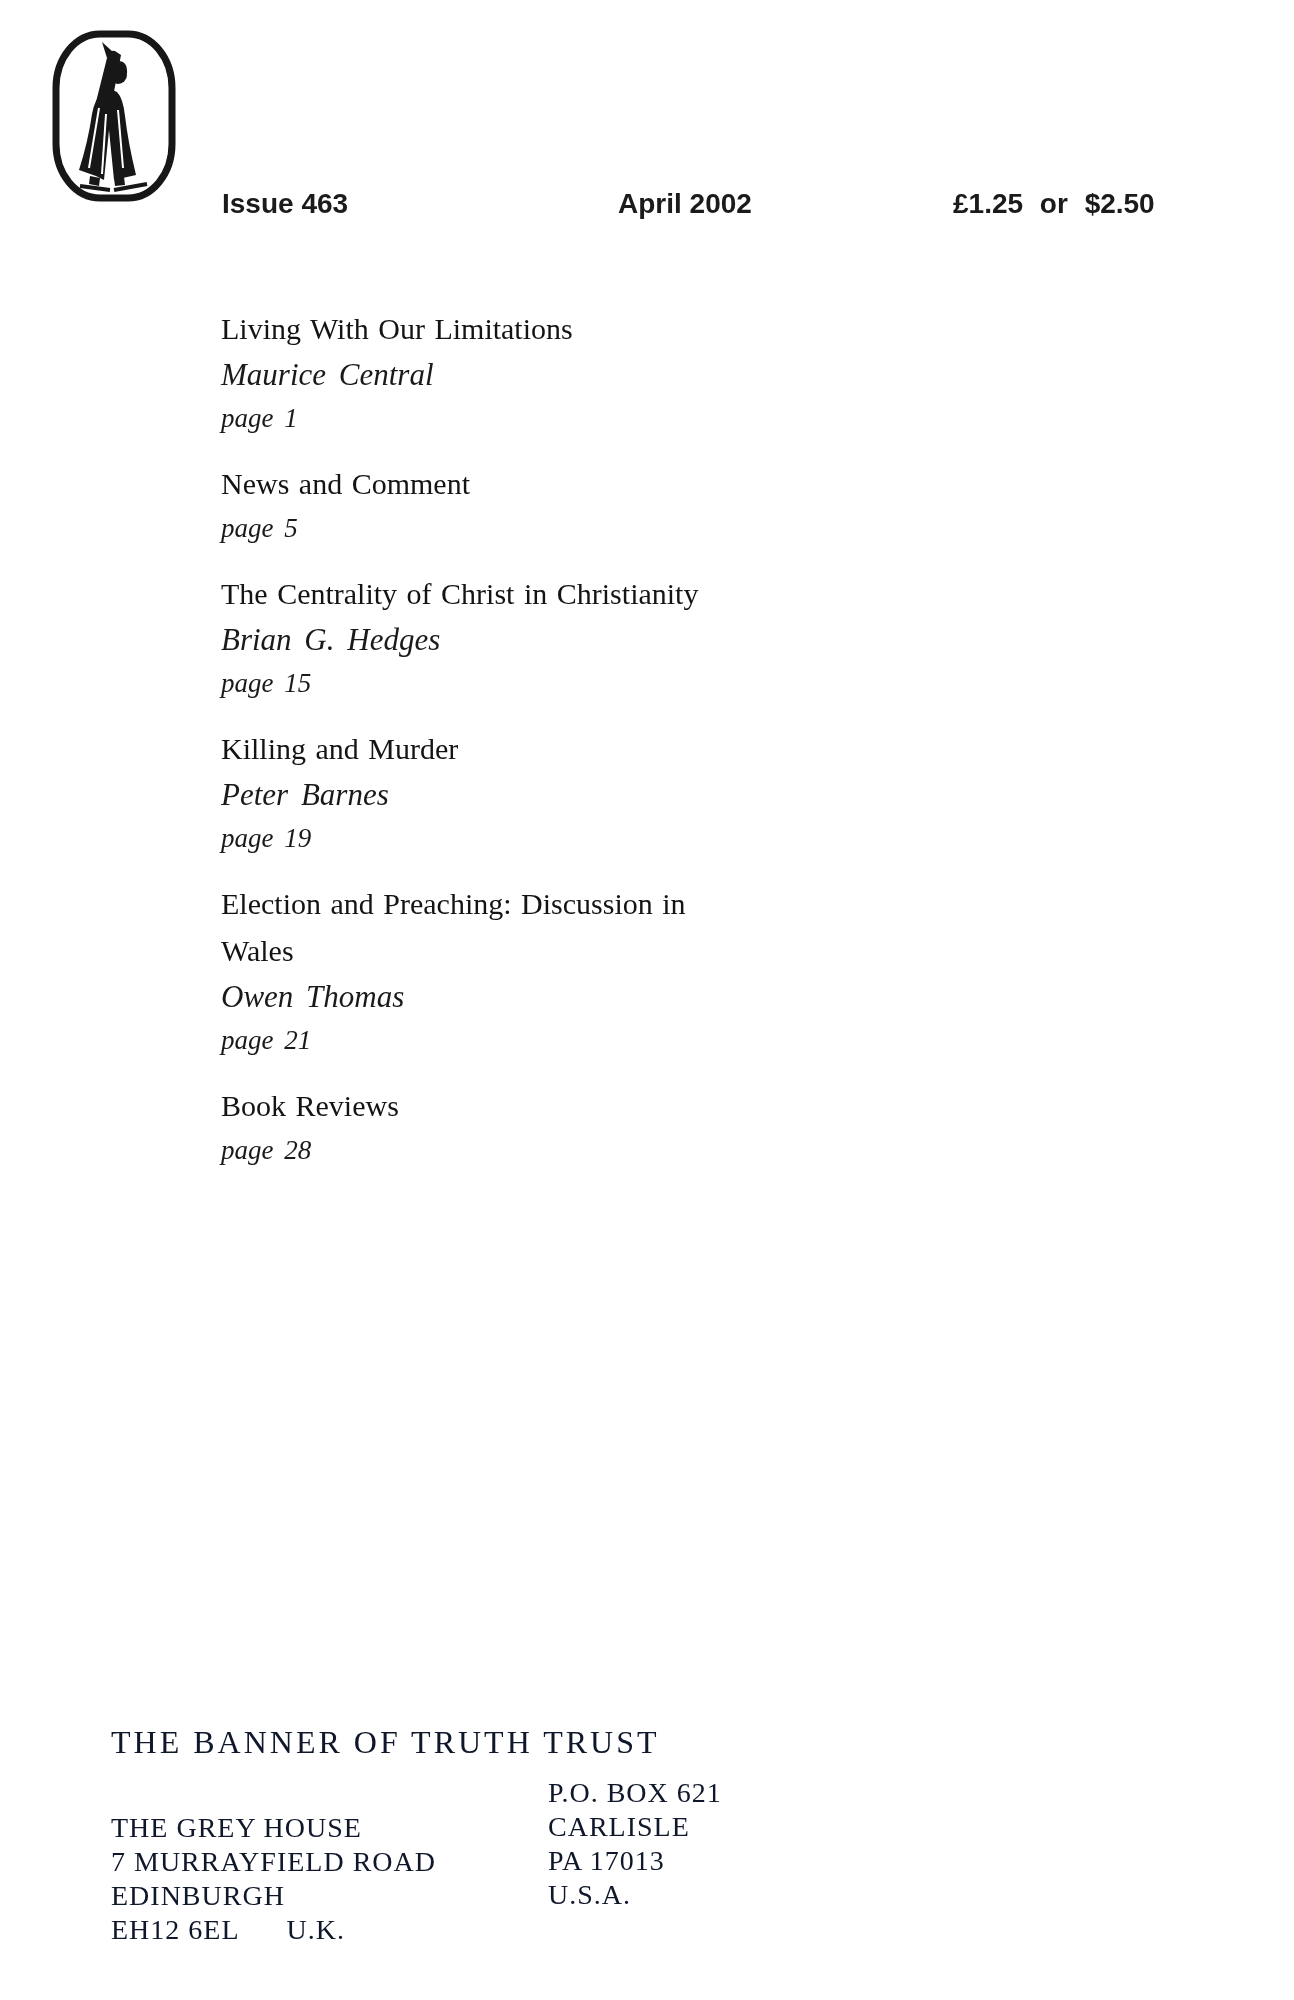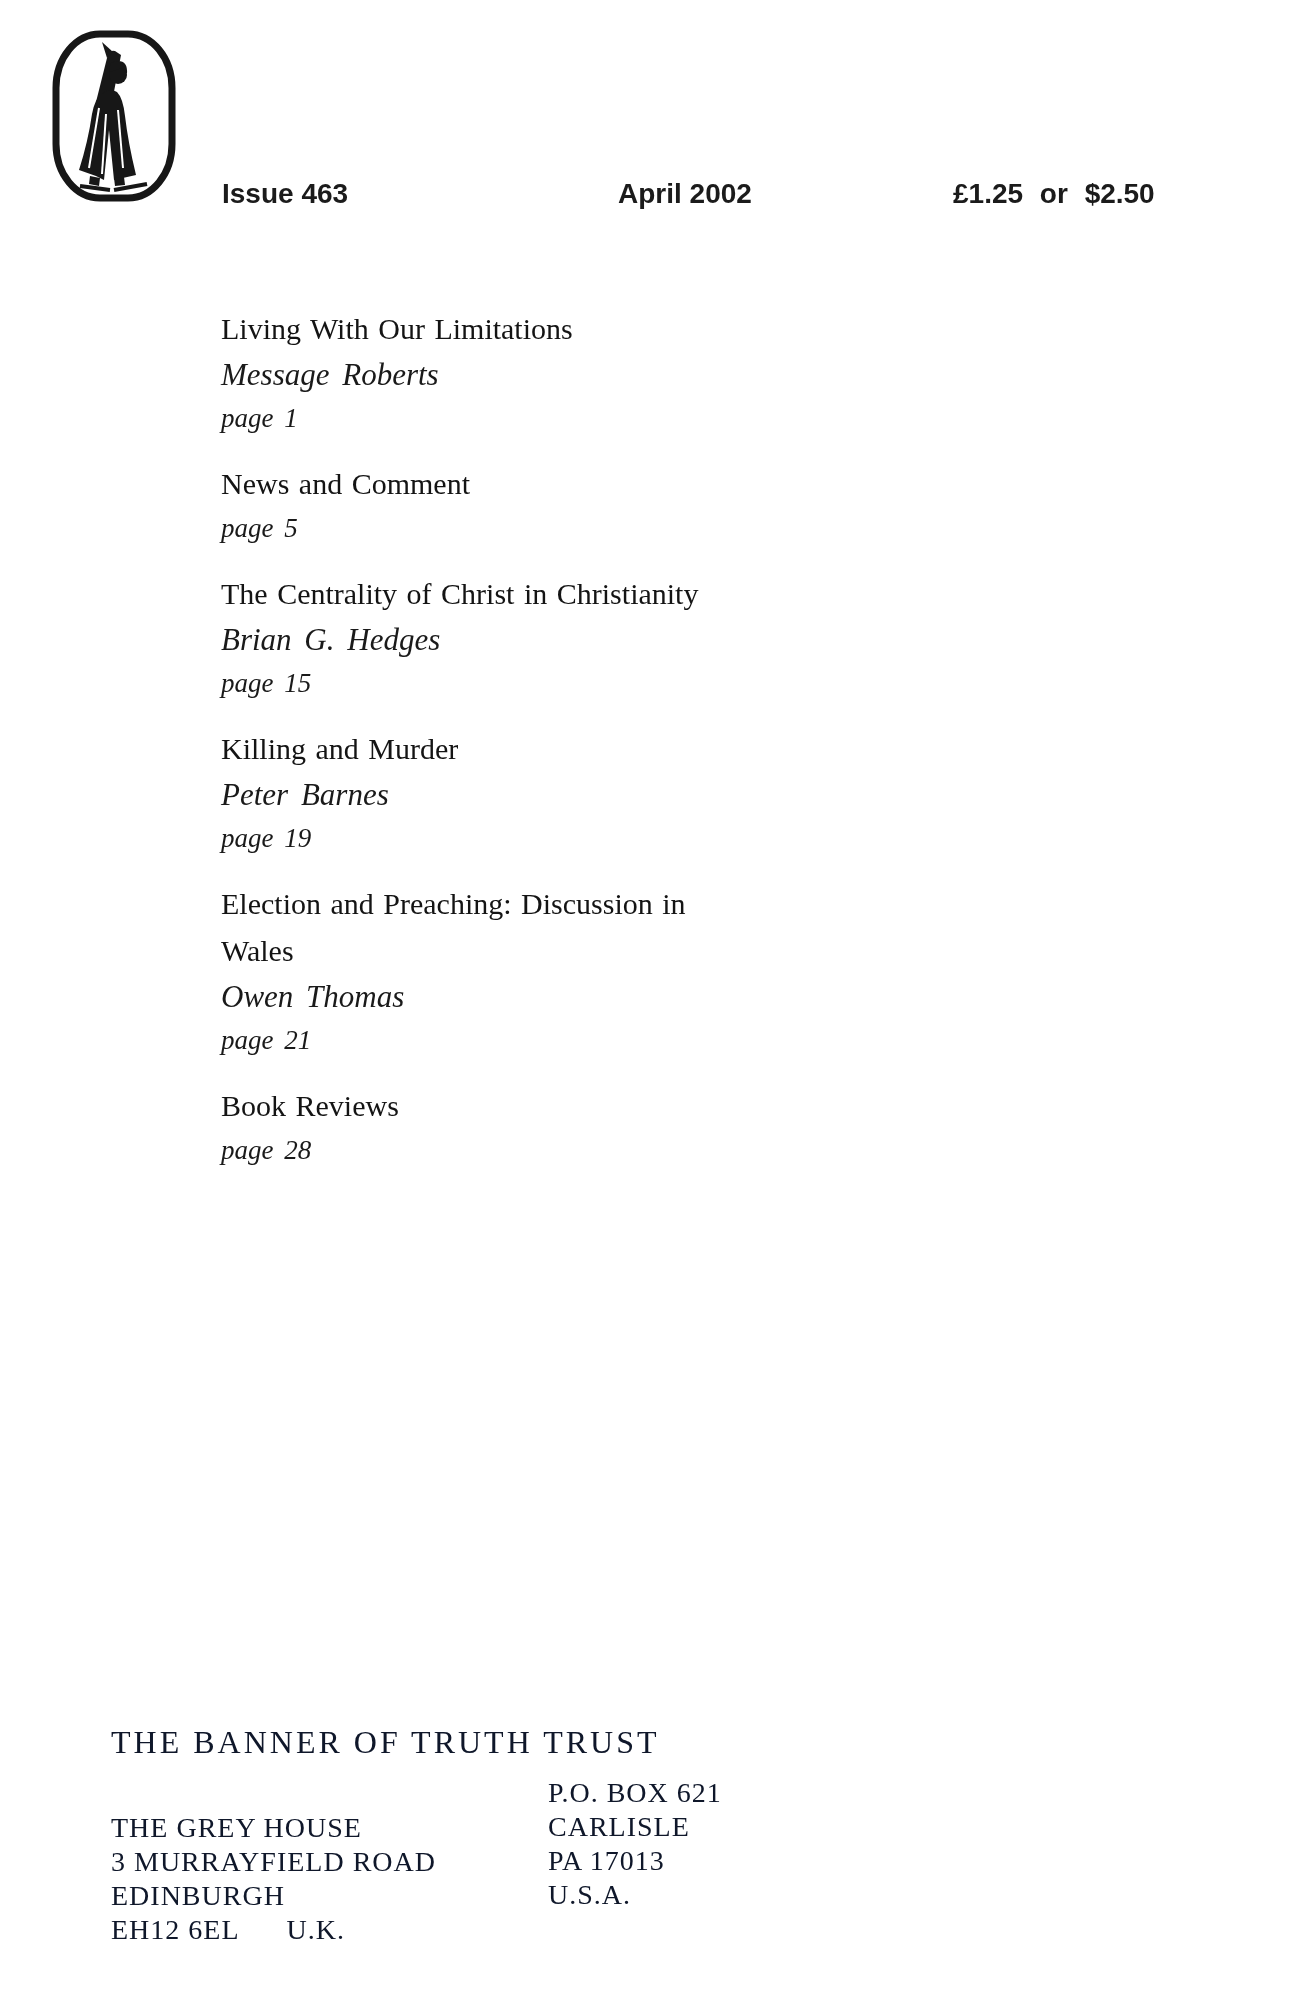--- a/index.html
+++ b/index.html
@@ -9,21 +9,21 @@
     background:#ffffff;
     overflow:hidden;
     font-family:"Liberation Serif", serif;
     color:#161616;
   }
   
   .logo { position:absolute; left:50px; top:28px; width:128px; height:176px; }
   
   .masthead { position:absolute; left:0; top:176px; width:1294px; height:34px;
     font-family:"Liberation Sans", sans-serif; font-weight:700; font-size:28px; color:#1b1b1b; }
-  .masthead span { position:absolute; top:2px; white-space:pre;text-align:center; }
+  .masthead span { position:absolute; top:12px; white-space:pre;text-align:center; }
   .m-issue { left:222px; }
   .m-date  { left:618px; }
   .m-price { left:953px; word-spacing:9px; }
   
   .contents { position:absolute; left:221px; top:305px; width:860px; }
   .toc-entry { margin:0 0 20px 0; }
   .title { font-size:30px; line-height:47px; word-spacing:2px; color:#141414; white-space:pre-wrap; }
   .sc { font-size:0.74em; letter-spacing:0.5px; }
   .author { font-size:31px; line-height:45px; font-style:italic; word-spacing:5px; color:#1a1a1a; }
   .page-label { font-size:27px; line-height:43px; font-style:italic; word-spacing:4px; color:#1a1a1a; }
@@ -77,21 +77,21 @@
   <div class="masthead">
     <span class="m-issue">Issue 463</span>
     <span class="m-date">April 2002</span>
     <span class="m-price">£1.25 or $2.50</span>
   </div>
 
   <div class="contents">
 
     <div class="toc-entry">
       <div class="title">Living With Our Limitations</div>
-      <div class="author">Message Roberts</div>
+      <div class="author">Maurice Central</div>
       <div class="page-label">page 1</div>
     </div>
 
     <div class="toc-entry">
       <div class="title">News and Comment</div>
       <div class="page-label">page 5</div>
     </div>
 
 
     <div class="toc-entry">
@@ -119,21 +119,21 @@
     </div>
 
   </div>
 
   <div class="publisher">
     <div class="org">THE BANNER OF TRUTH TRUST</div>
     <div class="addr-wrap">
 
       <div class="addr-col addr-col-uk">
         <div class="addr-line">THE GREY HOUSE</div>
-        <div class="addr-line">3 MURRAYFIELD ROAD</div>
+        <div class="addr-line">7 MURRAYFIELD ROAD</div>
         <div class="addr-line">EDINBURGH</div>
         <div class="addr-line">EH12 6EL      U.K.</div>
       </div>
 
       <div class="addr-col addr-col-usa">
         <div class="addr-line">P.O. BOX 621</div>
         <div class="addr-line">CARLISLE</div>
         <div class="addr-line">PA 17013</div>
         <div class="addr-line">U.S.A.</div>
       </div>

